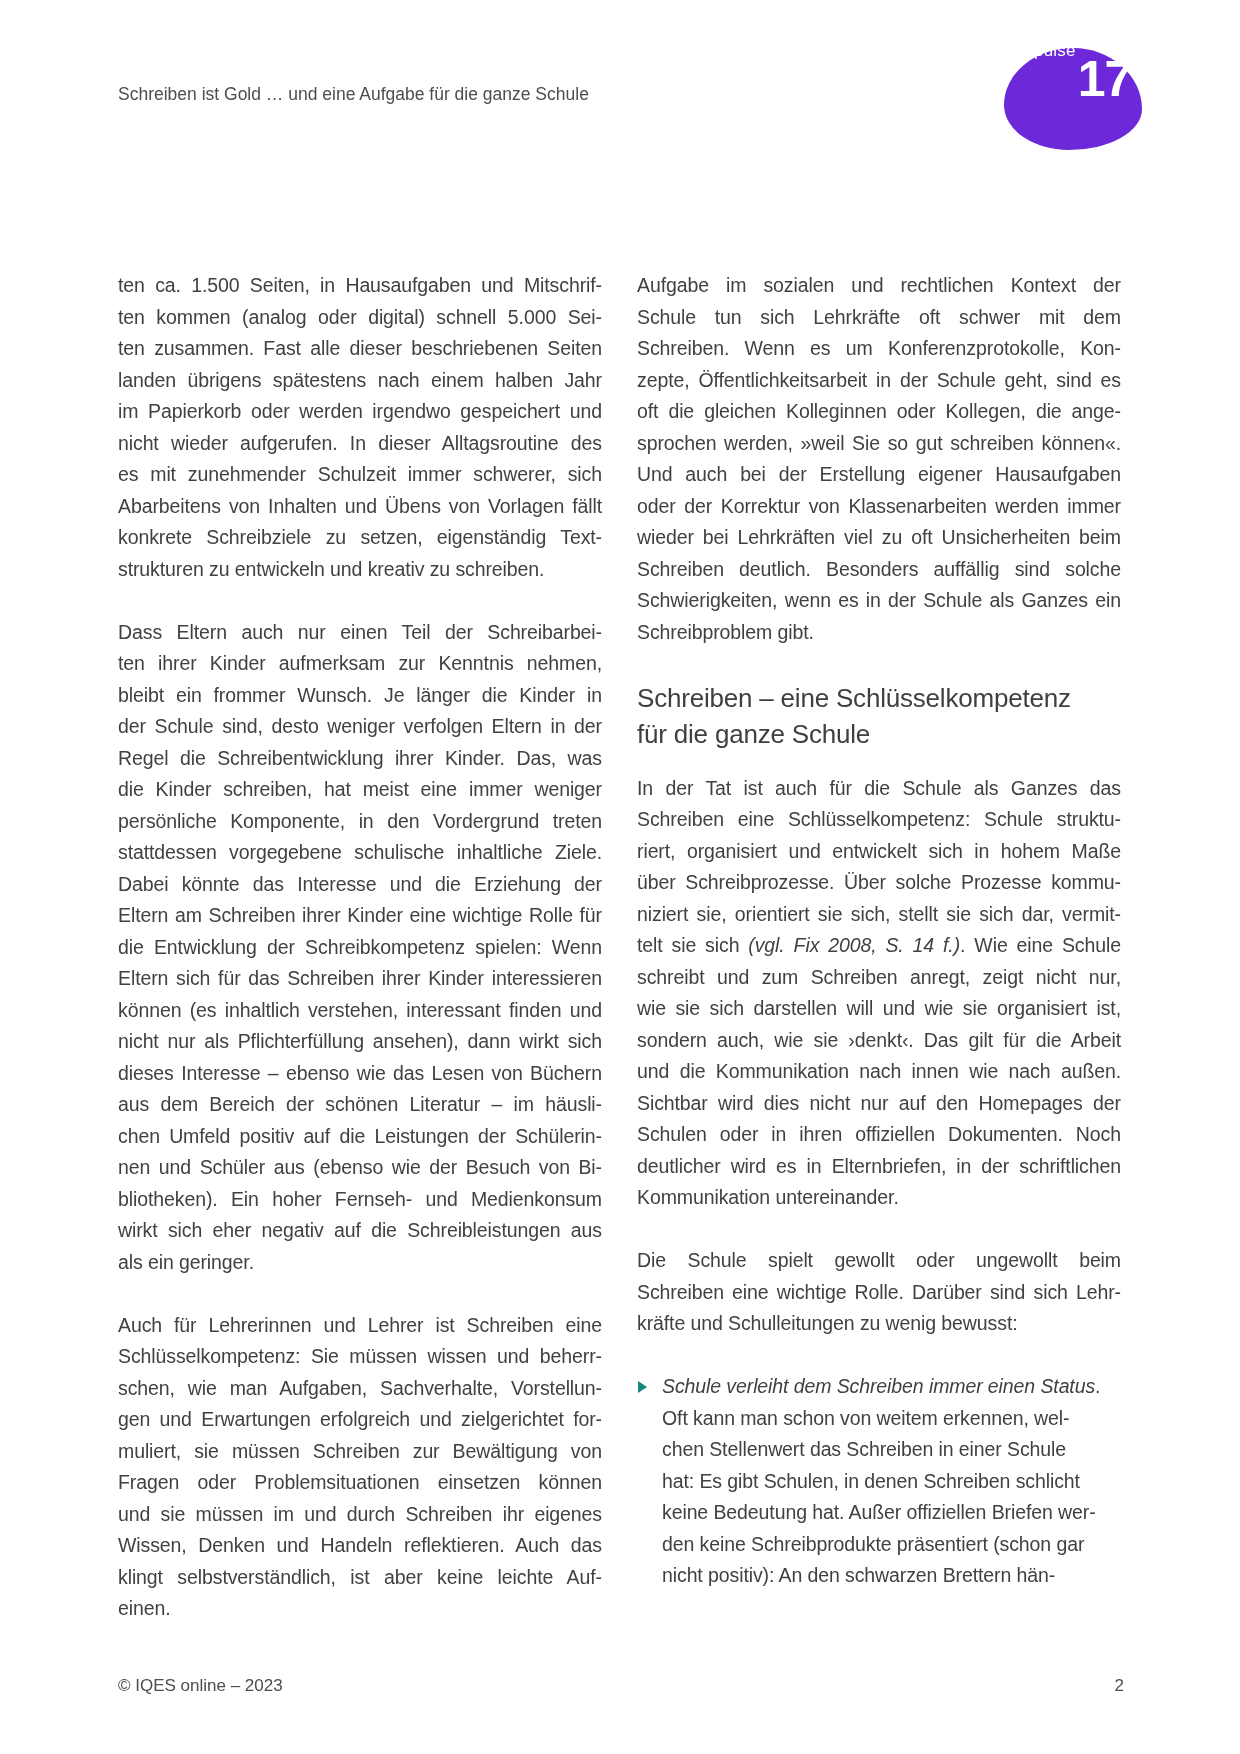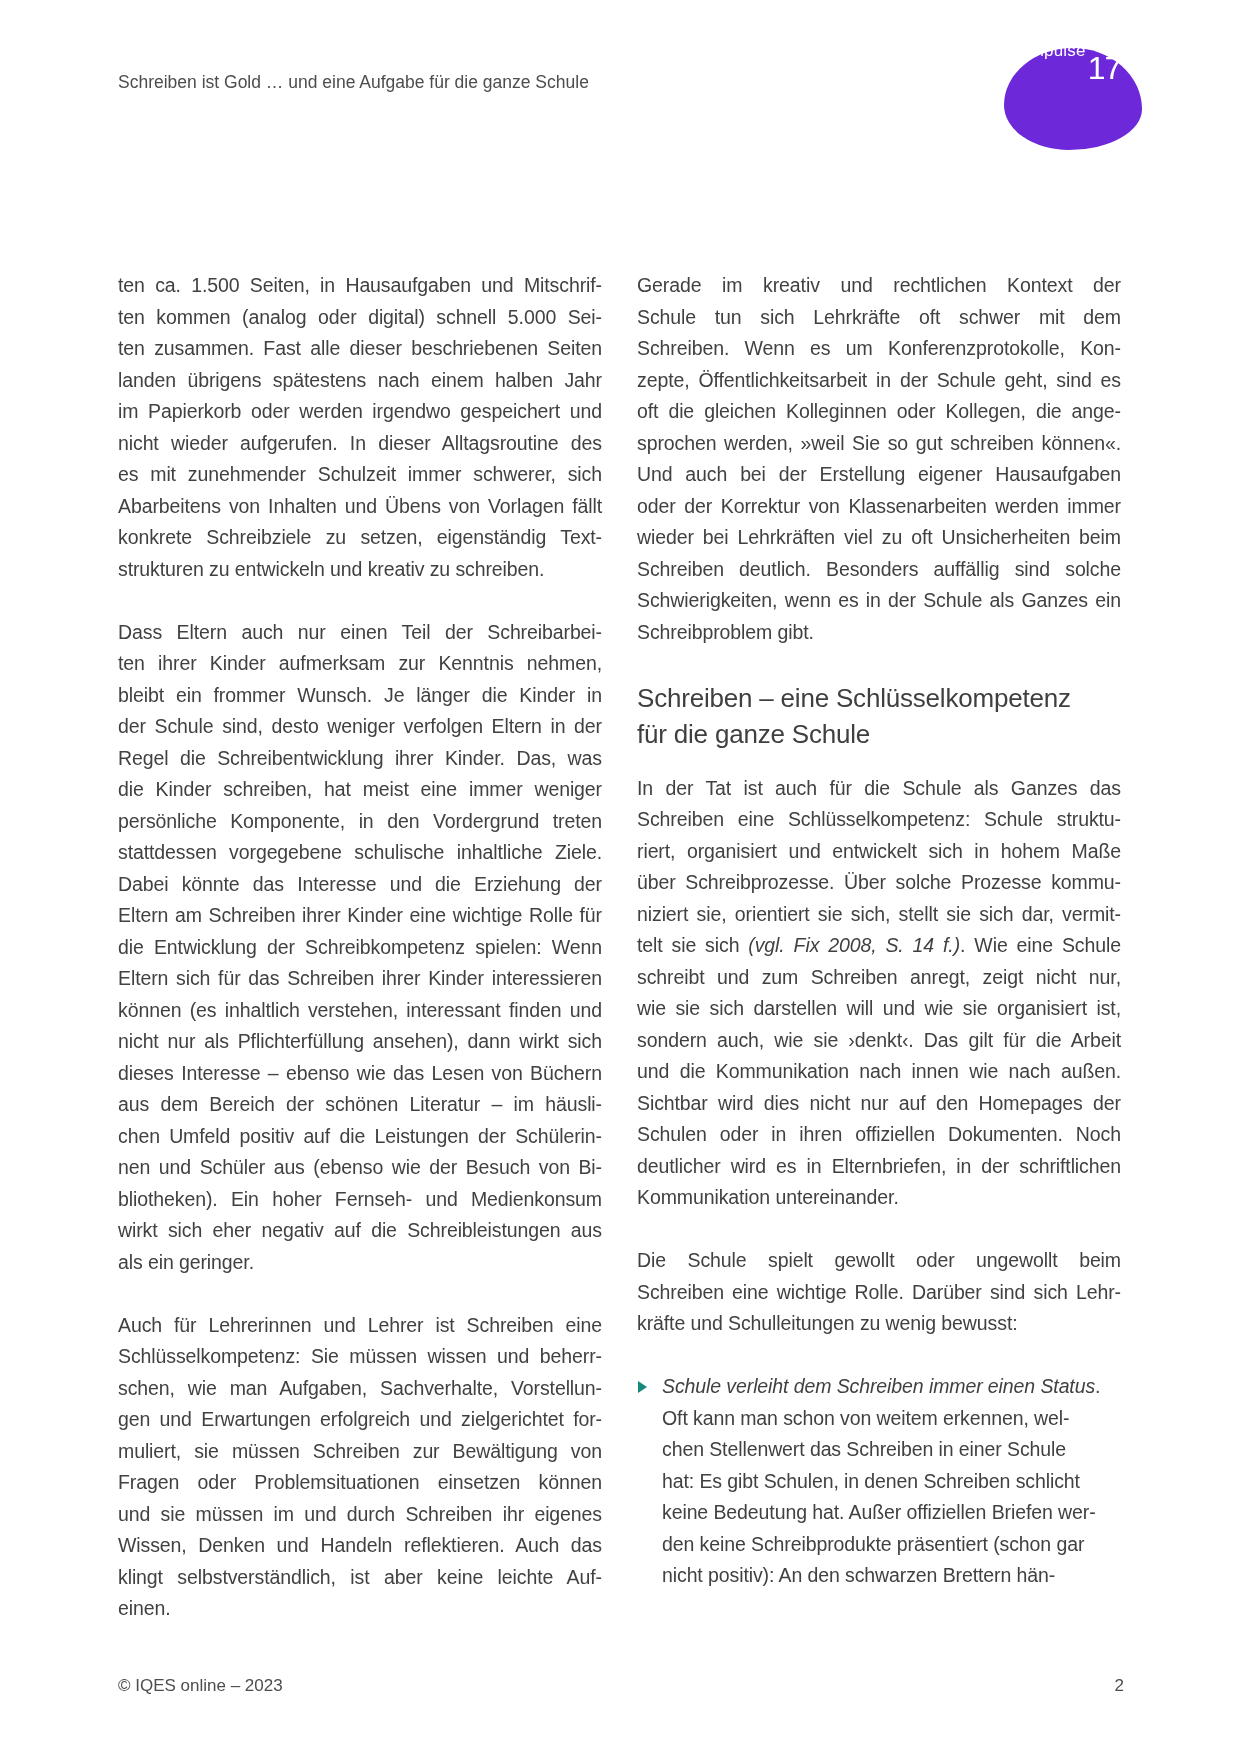--- a/index.html
+++ b/index.html
@@ -2,32 +2,32 @@
 <html><head>
 <meta charset="utf-8">
 <style>
   html,body{margin:0;padding:0;}
   body{
     width:1240px;height:1754px;position:relative;background:#ffffff;
     font-family:"Liberation Sans","DejaVu Sans",sans-serif;
     -webkit-font-smoothing:antialiased;overflow:hidden;
   }
   .page-header-title{
-    position:absolute;left:118px;top:72px;
+    position:absolute;left:118px;top:84px;
     font-size:17.5px;color:#4c4d4f;letter-spacing:0;
   }
   .badge{
     position:absolute;left:1004px;top:48px;width:138px;height:102px;
     background:#6d28d9;
     border-radius:50% 50% 53% 47% / 56% 60% 40% 44%;
     display:flex;align-items:flex-start;justify-content:center;
     color:#ffffff;
   }
   .badge-label{font-size:17px;transform:translateY(-7px);letter-spacing:.2px;}
-  .badge-number{font-size:32px;font-weight:400;letter-spacing:-1px;margin-left:2px;transform:translateY(2px);}
+  .badge-number{font-size:50px;font-weight:700;letter-spacing:-1px;margin-left:2px;transform:translateY(2px);}
   .columns{
     position:absolute;left:118px;top:270px;width:1003px;
     display:flex;gap:35px;
   }
   .col{width:484px;color:#414143;font-size:19.5px;line-height:31.5px;letter-spacing:-0.1px;}
   .block{margin-bottom:31.5px;}
   .block.heading{
     margin-top:16px;margin-bottom:20px;
     font-size:26px;line-height:36.5px;color:#3e3f41;letter-spacing:-0.2px;
   }
@@ -99,21 +99,21 @@
         <div class="line just">muliert, sie müssen Schreiben zur Bewältigung von</div>
         <div class="line just">Fragen oder Problemsituationen einsetzen können</div>
         <div class="line just">und sie müssen im und durch Schreiben ihr eigenes</div>
         <div class="line just">Wissen, Denken und Handeln reflektieren. Auch das</div>
         <div class="line just">klingt selbstverständlich, ist aber keine leichte Auf-</div>
         <div class="line">einen.</div>
       </div>
     </div>
   <div class="col">
       <div class="block paragraph">
-        <div class="line just">Gerade im kreativ und rechtlichen Kontext der</div>
+        <div class="line just">Aufgabe im sozialen und rechtlichen Kontext der</div>
         <div class="line just">Schule tun sich Lehrkräfte oft schwer mit dem</div>
         <div class="line just">Schreiben. Wenn es um Konferenzprotokolle, Kon-</div>
         <div class="line just">zepte, Öffentlichkeitsarbeit in der Schule geht, sind es</div>
         <div class="line just">oft die gleichen Kolleginnen oder Kollegen, die ange-</div>
         <div class="line just">sprochen werden, »weil Sie so gut schreiben können«.</div>
         <div class="line just">Und auch bei der Erstellung eigener Hausaufgaben</div>
         <div class="line just">oder der Korrektur von Klassenarbeiten werden immer</div>
         <div class="line just">wieder bei Lehrkräften viel zu oft Unsicherheiten beim</div>
         <div class="line just">Schreiben deutlich. Besonders auffällig sind solche</div>
         <div class="line just">Schwierigkeiten, wenn es in der Schule als Ganzes ein</div>

